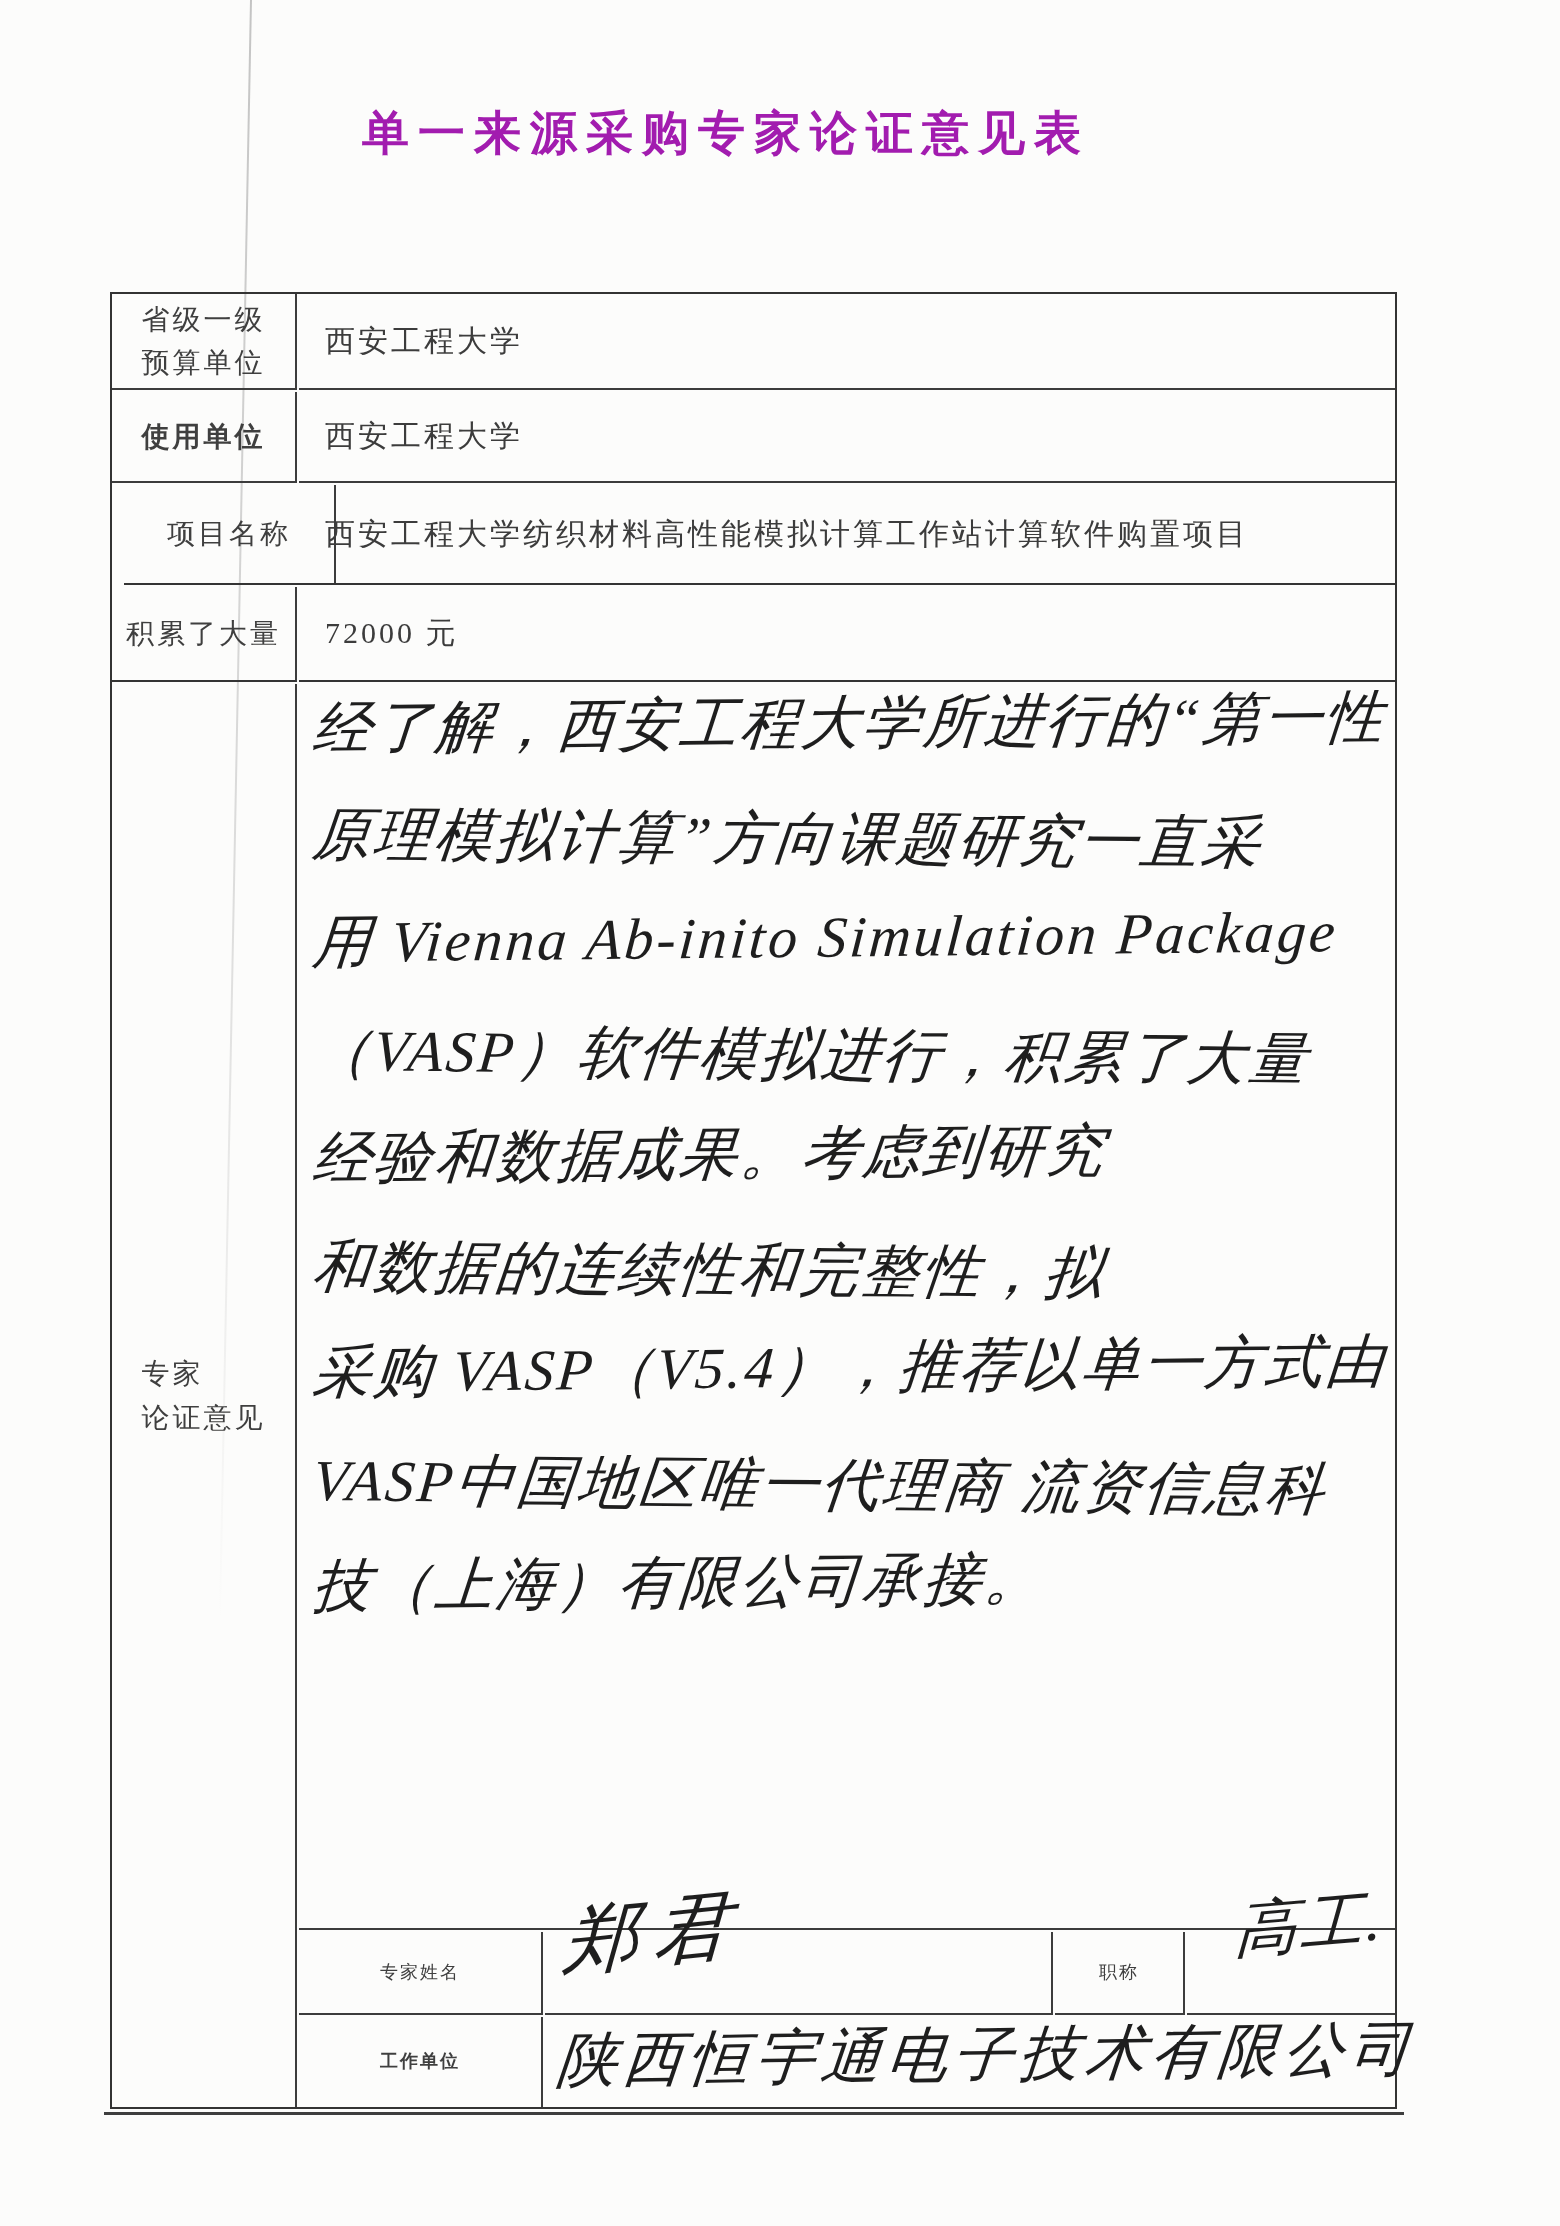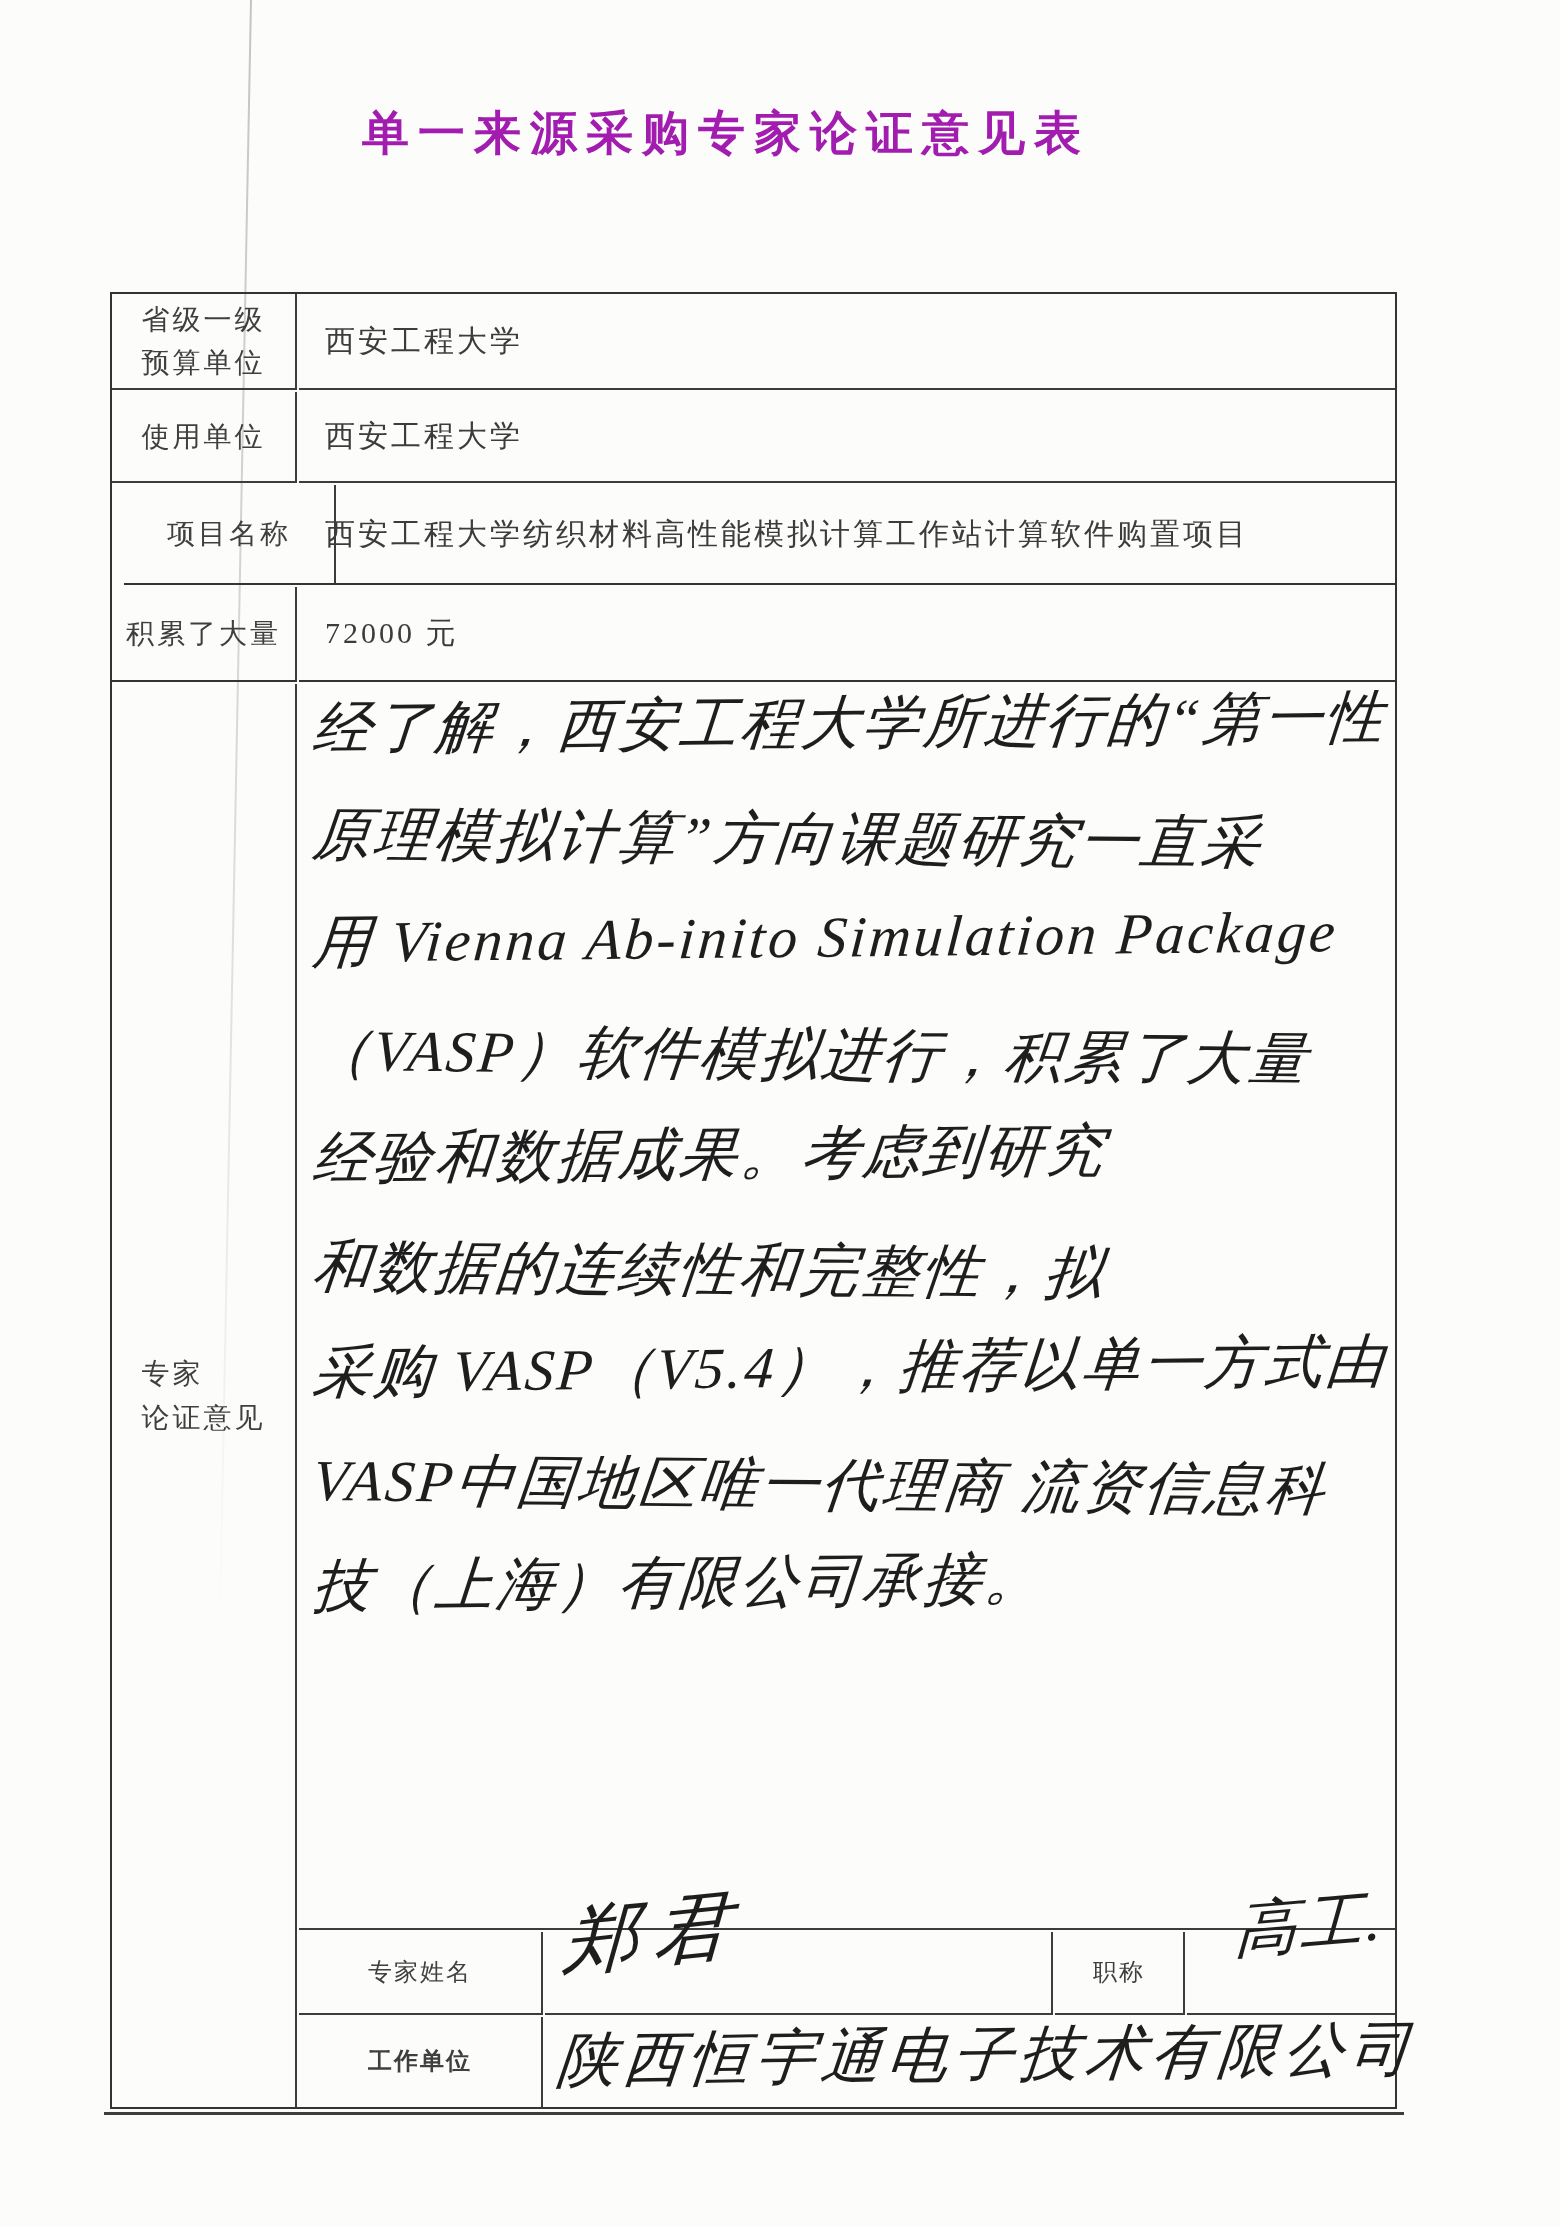--- a/index.html
+++ b/index.html
@@ -45,21 +45,21 @@
 
   .lab{
     display:flex;align-items:center;justify-content:center;
     font-size:28px;color:#3f3f3f;letter-spacing:3px;
     white-space:pre-line;text-align:left;line-height:1.55;
   }
   .val{
     display:flex;align-items:center;
     padding-left:26px;font-size:30px;color:#3c3c3c;letter-spacing:3px;
   }
-  .lab-sm{font-size:24px;letter-spacing:2px;}
+  .lab-sm{font-size:18px;letter-spacing:2px;}
 
   
   .hw{
     position:absolute;
     font-size:58px;color:#1e1e1e;
     font-style:italic;
     letter-spacing:3px;
     white-space:nowrap;
     transform-origin:left center;
     line-height:1.0;
@@ -94,21 +94,21 @@
   <div class="fold"></div>
 
   <div class="title">单一来源采购专家论证意见表</div>
 
   <div class="tbl">
 
     <div class="cell lab br bb" style="left:0;top:0;width:185px;height:96px;">省级一级
 预算单位</div>
     <div class="cell val bb" style="left:187px;top:0;width:1096px;height:96px;">西安工程大学</div>
 
-    <div class="cell lab br bb" style="left:0;top:98px;width:185px;height:91px;">使用单位</div>
+    <div class="cell lab br bb" style="left:0;top:98px;width:185px;height:91px;font-weight:bold;">使用单位</div>
     <div class="cell val bb" style="left:187px;top:98px;width:1096px;height:91px;">西安工程大学</div>
 
     <div class="cell lab br bb-heavy" style="left:12px;top:191px;width:212px;height:100px;">项目名称</div>
     <div class="cell val bb-heavy" style="left:187px;top:191px;width:1096px;height:100px;">西安工程大学纺织材料高性能模拟计算工作站计算软件购置项目</div>
 
     <div class="cell lab br bb-heavy" style="left:0;top:293px;width:185px;height:95px;">积累了大量</div>
     <div class="cell val bb-heavy" style="left:187px;top:293px;width:1096px;height:95px;">72000 元</div>
 
     <div class="cell lab br" style="left:0;top:390px;width:185px;height:1423px;">专家
 论证意见</div>

